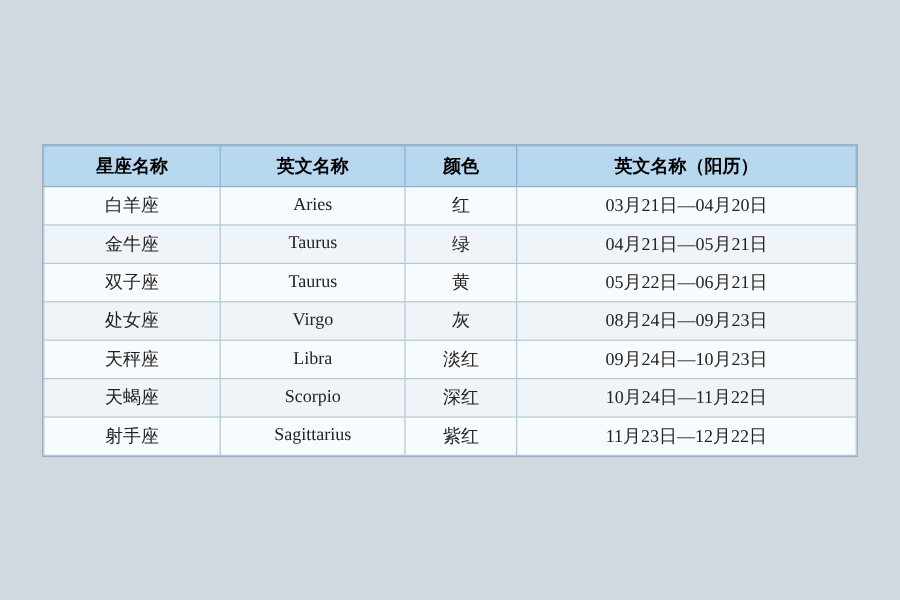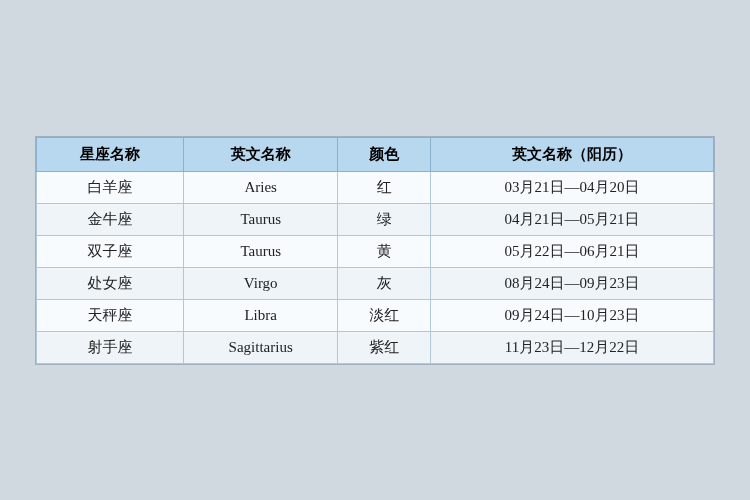--- a/index.html
+++ b/index.html
@@ -84,20 +84,26 @@
           <td>灰</td>
           <td>08月24日—09月23日</td>
         </tr>
         <tr>
           <td>天秤座</td>
           <td>Libra</td>
           <td>淡红</td>
           <td>09月24日—10月23日</td>
         </tr>
         <tr>
+          <td>天蝎座</td>
+          <td>Scorpio</td>
+          <td>深红</td>
+          <td>10月24日—11月22日</td>
+        </tr>
+        <tr>
           <td>射手座</td>
           <td>Sagittarius</td>
           <td>紫红</td>
           <td>11月23日—12月22日</td>
         </tr>
       </tbody>
   </table>
 </div>
 
 </body></html>

